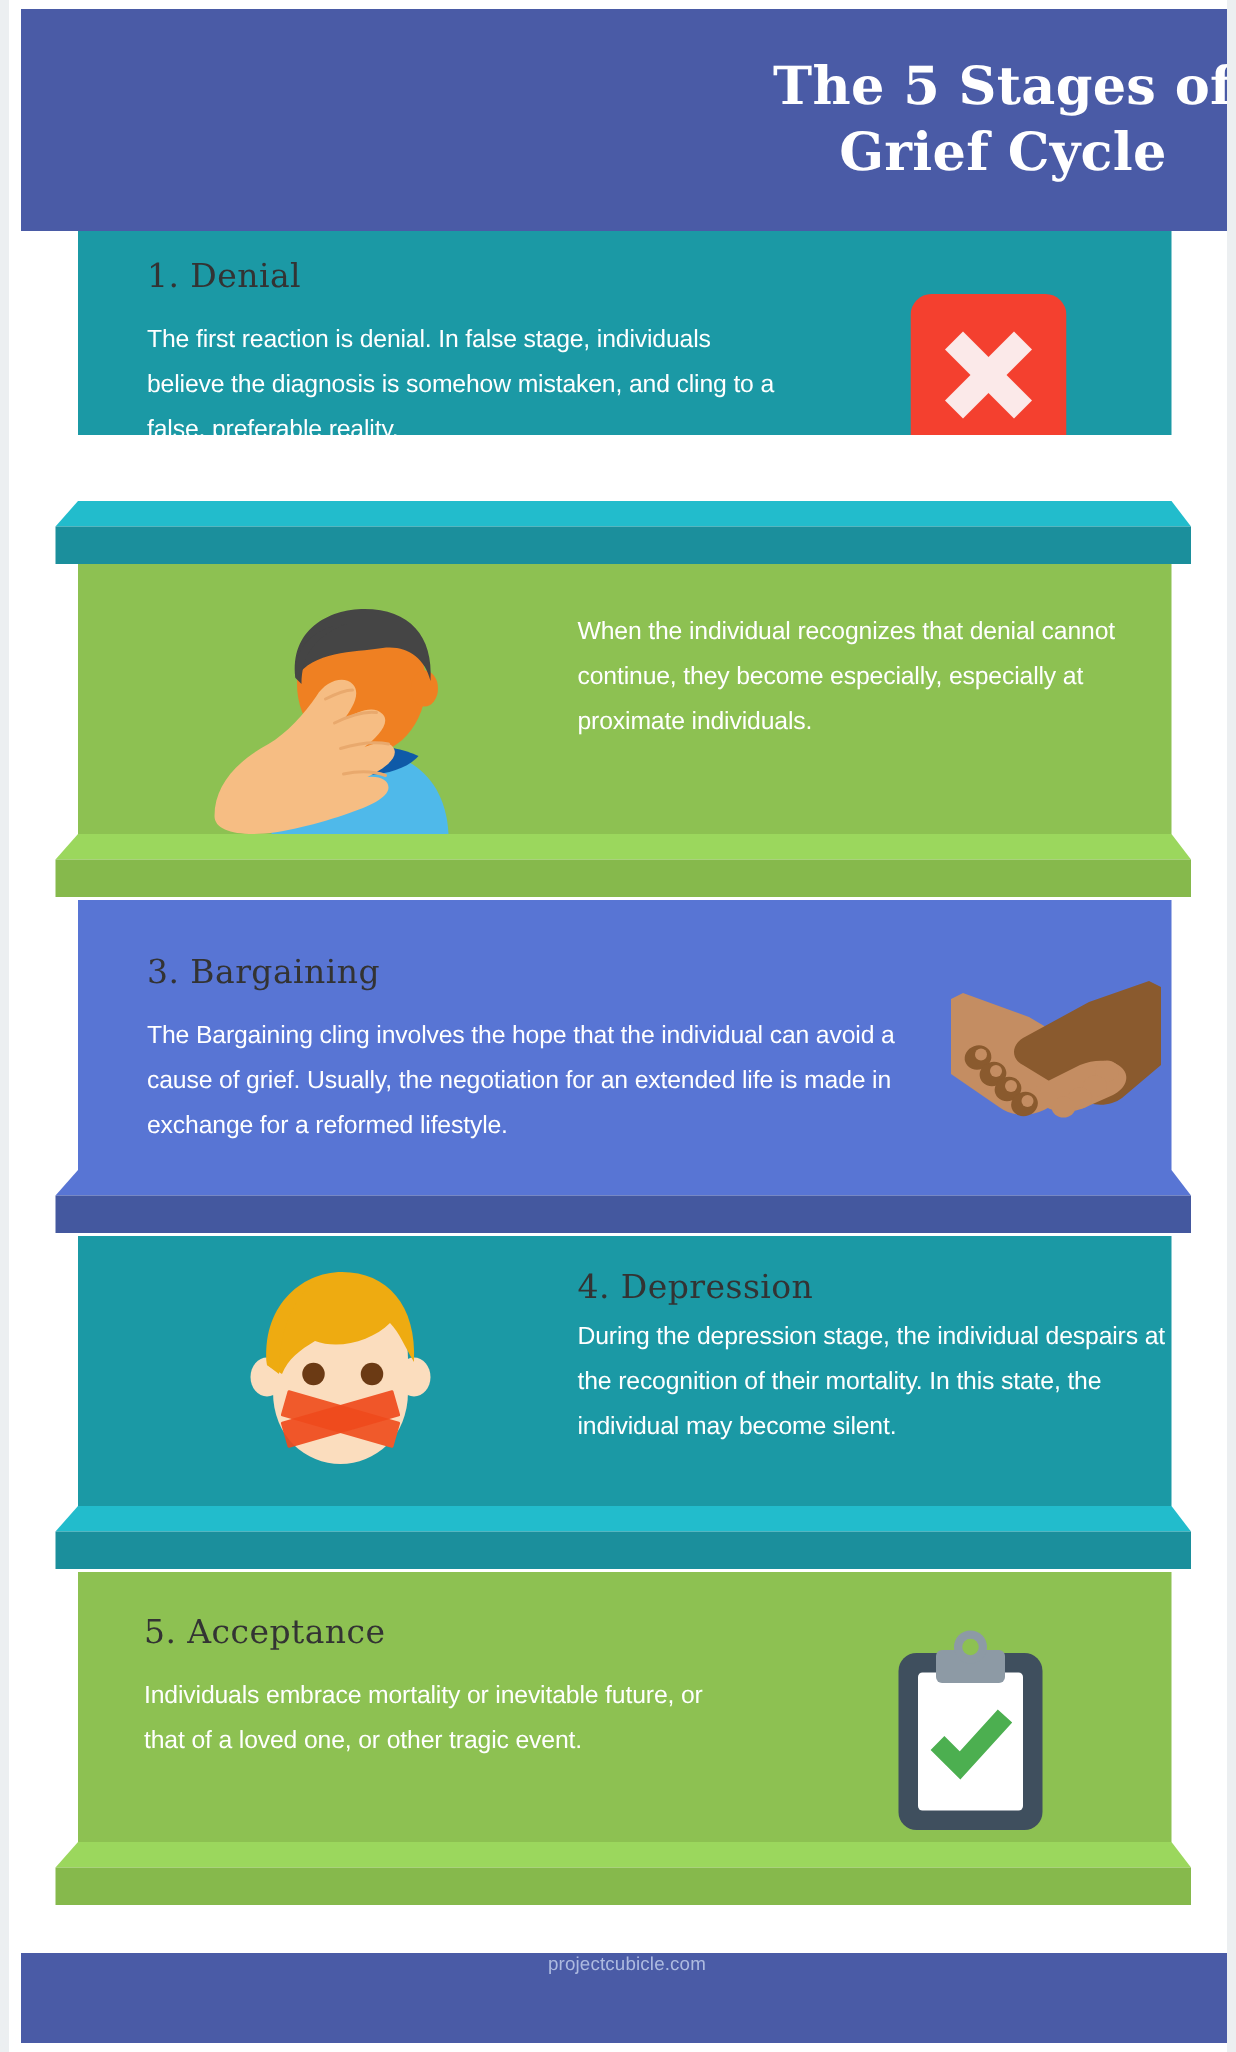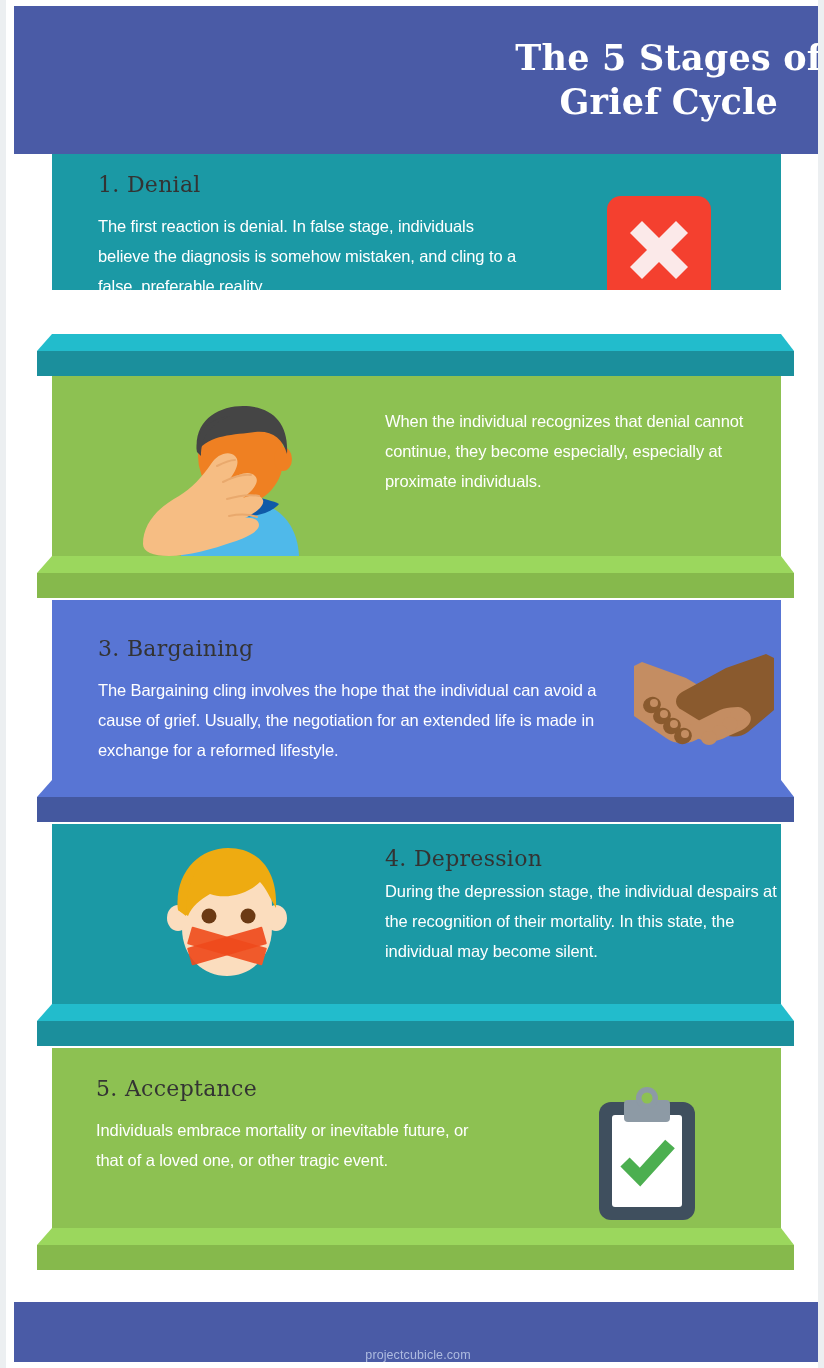--- a/index.html
+++ b/index.html
@@ -101,21 +101,21 @@
 
   
   .footer-band {
     position: absolute;
     left: 8px;
     bottom: 6px;
     width: 808px;
     height: 60px;
     background: #4a5ba6;
     display: flex;
-    align-items: flex-end;
+    align-items: flex-start;
     justify-content: center;
     margin-top: 18px;
   }
   .footer-text {
     color: #aebbe0;
     font-family: "Liberation Sans", sans-serif;
     font-size: 12.5px;
     letter-spacing: 0.1px;
   }
 </style>

